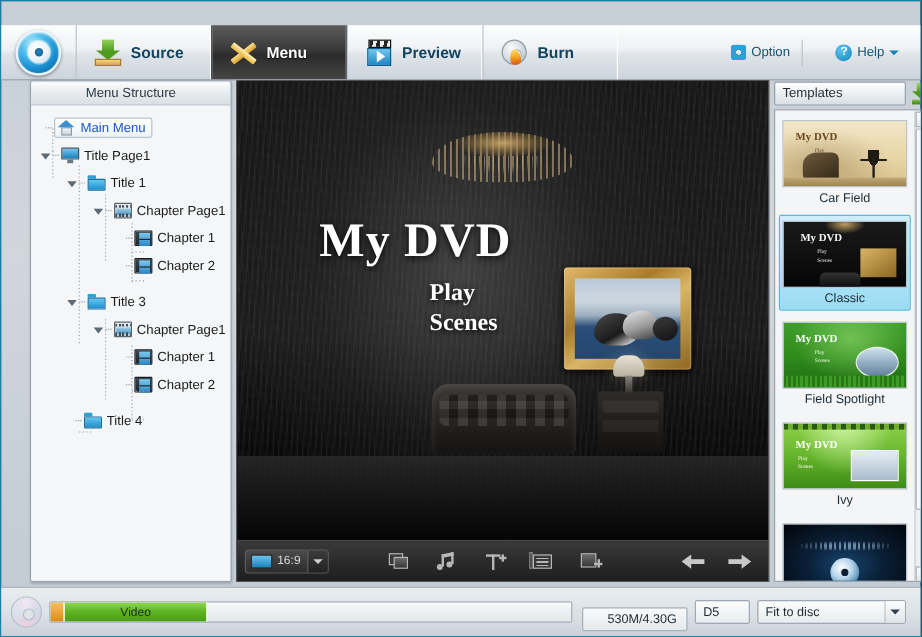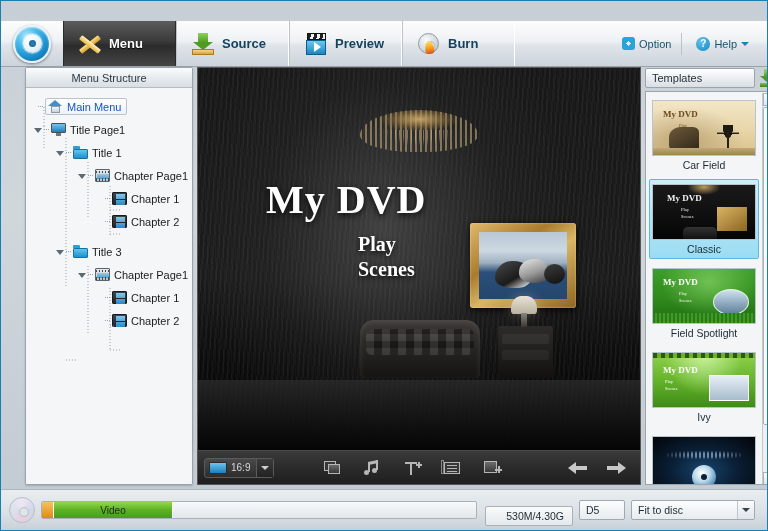--- a/index.html
+++ b/index.html
@@ -128,21 +128,21 @@
     background:#e9eef1; border:1px solid #aab4bc;
   }
   .ic-burn .f {
     position:absolute; left:8px; top:9px; width:9px; height:13px;
     background: linear-gradient(180deg,#ffe16a 0%, #f6a51f 50%, #d9531a 100%);
     border-radius: 50% 50% 45% 45% / 70% 70% 30% 30%;
     transform: rotate(-8deg);
   }
 
   #toolbar-right {
-    margin-left: auto; display: flex; align-items: center; gap: 4px;
+    margin-left: auto; display: flex; align-items: center; gap: 17px;
     padding-right: 10px;
   }
   .tbr-item {
     display:flex; align-items:center; gap:4px; padding: 0 10px; height: 22px;
     font-size: 11px; color: #18536f; cursor: pointer;
     border-right: 1px solid #b9c2c9;
   }
   .tbr-item:last-child { border-right: none; }
   .gear {
     width: 13px; height: 13px; position: relative;
@@ -694,35 +694,35 @@
 <div id="app">
 
 
   <div id="toolbar">
     <div id="logo-wrap">
       <div class="logo-orb">
           <div class="disc"></div>
         </div>
     </div>
 
-    <div class="tab active">
-      <span class="tab-icon ic-menu">
-        <span class="p1"></span>
-          <span class="p2"></span>
-      </span>
-      <span class="tab-label">Menu</span>
-    </div>
-
     <div class="tab">
       <span class="tab-icon ic-source">
         <span class="arrow"></span>
           <span class="arrowhead"></span>
           <span class="tray"></span>
       </span>
       <span class="tab-label">Source</span>
+    </div>
+
+    <div class="tab active">
+      <span class="tab-icon ic-menu">
+        <span class="p1"></span>
+          <span class="p2"></span>
+      </span>
+      <span class="tab-label">Menu</span>
     </div>
 
     <div class="tab">
       <span class="tab-icon ic-prev">
         <span class="clap"></span>
           <span class="scr"></span>
       </span>
       <span class="tab-label">Preview</span>
     </div>
 
@@ -841,20 +841,29 @@
 
         <div class="tnode" style="padding-left:72px">
           <span class="twist none"></span>
           <span class="dash"></span>
           <span class="ic ic-clip">
               <span class="inner"></span>
             </span>
           <span class="tlabel">Chapter 2</span>
         </div>
 
+        <div class="tnode" style="padding-left:30px; margin-top:7px">
+          <span class="twist none"></span>
+          <span class="dash"></span>
+          <span class="ic ic-fold">
+              <span class="tab"></span>
+              <span class="bd"></span>
+            </span>
+          <span class="tlabel">Title 4</span>
+        </div>
 
         <svg class="tree-lines">
           <g stroke="#98a3ab" stroke-width="1" stroke-dasharray="1,2" fill="none">
             <path d="M18 19 L18 38"></path>
             <path d="M18 38 L18 60"></path>
             <path d="M40 50 L40 200"></path>
             <path d="M62 74 L62 130"></path>
             <path d="M84 98 L84 147"></path>
             <path d="M62 178 L62 245"></path>
             <path d="M84 200 L84 262"></path>

